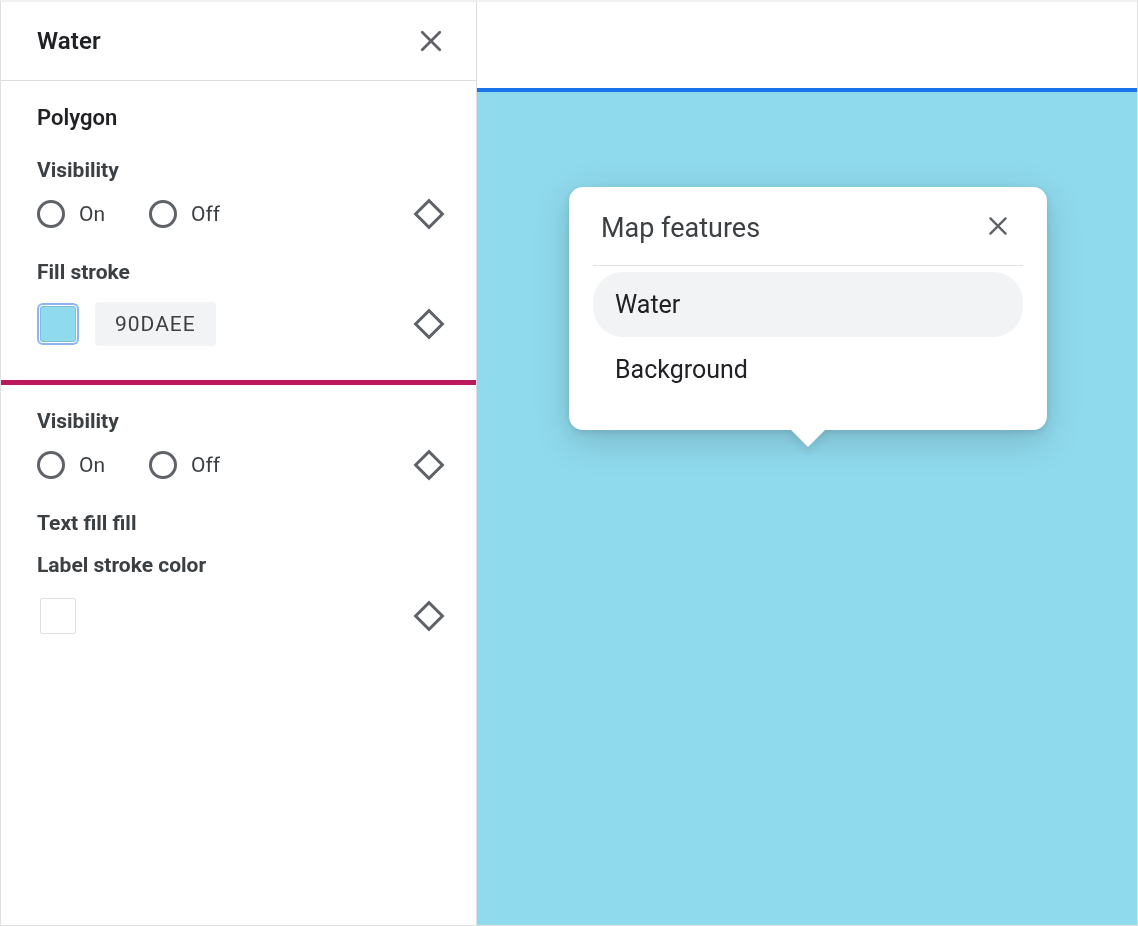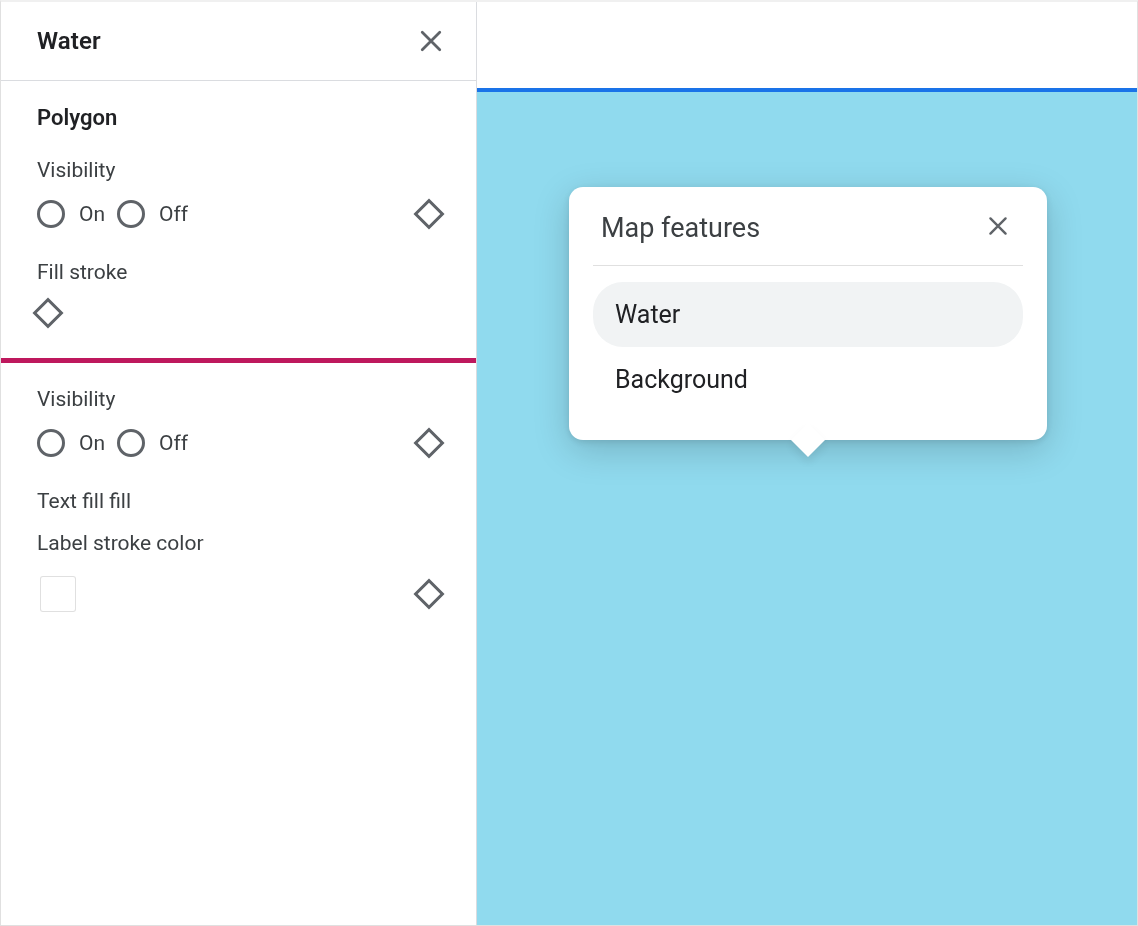--- a/index.html
+++ b/index.html
@@ -50,35 +50,35 @@
     border-bottom: 5px solid #be185d;
   }
   .section:last-child { border-bottom: none; }
   .section-title {
     font-size: 22px;
     font-weight: 600;
     margin-bottom: 28px;
   }
   .field-label {
     font-size: 21px;
-    font-weight: 400;
+    font-weight: 700;
     color: #3c4043;
     margin-bottom: 18px;
   }
 
   .row {
     display: flex;
     align-items: center;
     justify-content: space-between;
     margin-bottom: 32px;
   }
   .row:last-child { margin-bottom: 0; }
 
   
-  .radio-group { display: flex; align-items: center; gap: 12px; }
+  .radio-group { display: flex; align-items: center; gap: 44px; }
   .radio-item { display: flex; align-items: center; gap: 14px; cursor: pointer; }
   .radio-circle {
     width: 28px; height: 28px;
     border: 3px solid #5f6368;
     border-radius: 50%;
     flex: none;
   }
   .radio-label { font-size: 21px; color: #3c4043; }
 
   
@@ -139,21 +139,21 @@
     border-radius: 14px;
     box-shadow: 0 2px 6px rgba(0,0,0,0.10), 0 10px 36px rgba(0,0,0,0.18);
     padding: 22px 24px 28px 24px;
   }
   .popover-head {
     display: flex;
     align-items: center;
     justify-content: space-between;
     padding: 0 8px 18px 8px;
     border-bottom: 1px solid #e0e0e0;
-    margin-bottom: 16px;
+    margin-bottom: 6px;
   }
   .popover-title {
     font-size: 27px;
     color: #3c4043;
   }
   .pop-close svg { width: 26px; height: 26px; stroke: #5f6368; stroke-width: 2.2; }
   .pop-close { cursor: pointer; border-radius: 50%; padding: 4px; }
 
   .pop-item {
     font-size: 25px;
@@ -201,20 +201,26 @@
         <label class="radio-item">
           <span class="radio-circle"></span>
           <span class="radio-label">Off</span>
         </label>
       </div>
       <span class="diamond-btn"></span>
     </div>
 
     <div class="field-label">Fill stroke</div>
     <div class="row">
+      <div class="color-pair">
+        <span class="swatch-wrap sel">
+          <span class="swatch" style="background:#90DAEE"></span>
+        </span>
+        <span class="hex-chip">90DAEE</span>
+      </div>
       <span class="diamond-btn"></span>
     </div>
   </section>
 
   <section class="section">
 
     <div class="field-label">Visibility</div>
     <div class="row">
       <div class="radio-group">
         <label class="radio-item">

